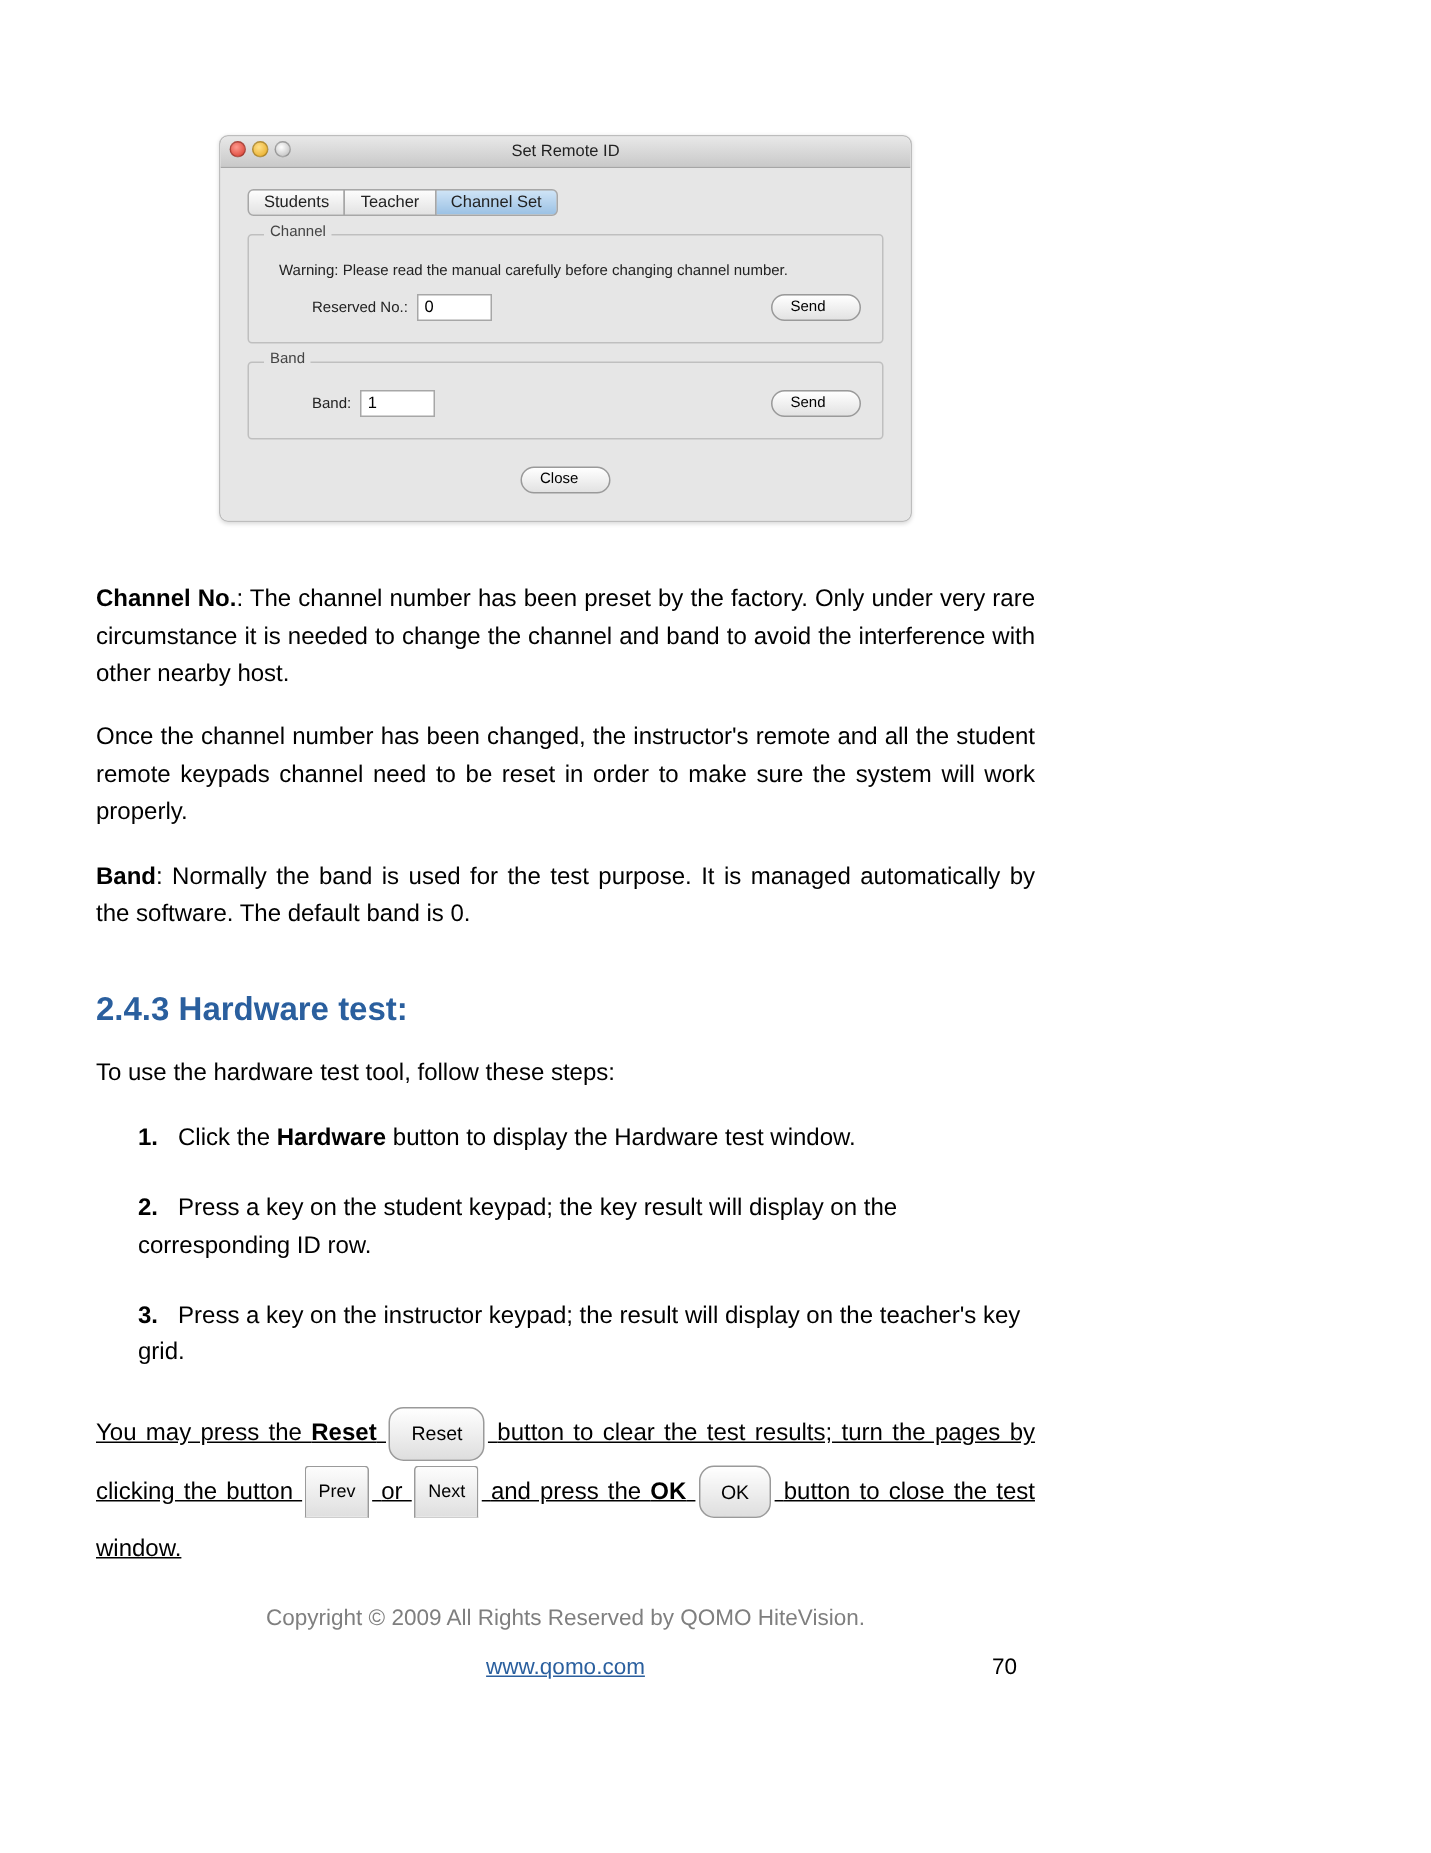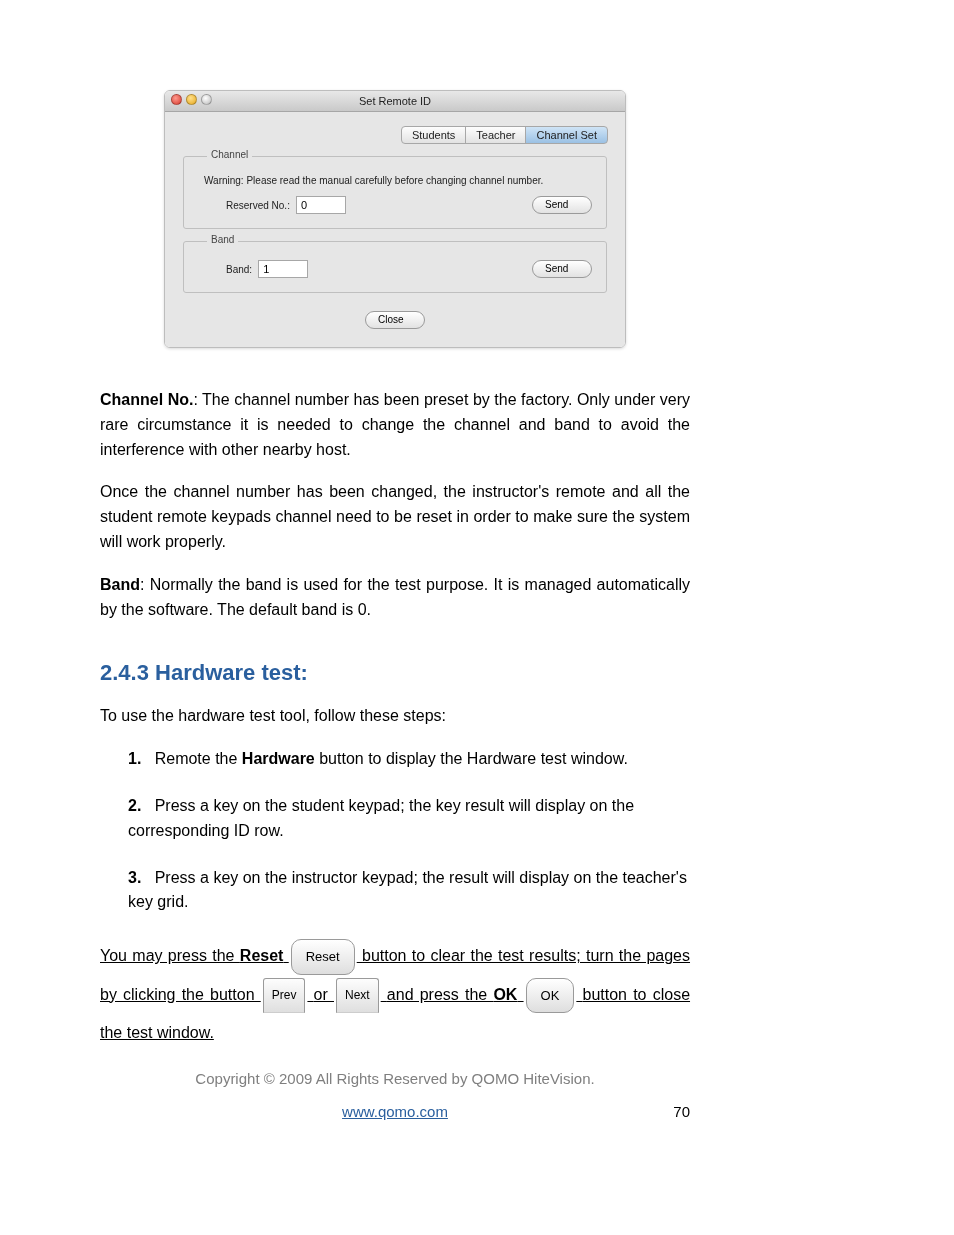--- a/index.html
+++ b/index.html
@@ -3,21 +3,21 @@
 <meta charset="utf-8">
 <style>
   body {
     margin: 0;
     background: #fff;
     font-family: Arial, Helvetica, sans-serif;
     color: #000;
     width: 954px;
   }
   .page {
-    padding: 90px 100px 40px 100px;
+    padding: 90px 100px 40px 64px;
     box-sizing: border-box;
     width: 790px;
   }
   
   .mac-window {
     width: 460px;
     margin: 0 auto 40px auto;
     border: 1px solid #bdbdbd;
     border-radius: 6px;
     overflow: hidden;
@@ -33,35 +33,35 @@
     position: relative;
     text-align: center;
     line-height: 20px;
   }
   .tb-dots { position: absolute; left: 6px; top: 3px; display: flex; gap: 4px; }
   .tb-dot { width: 11px; height: 11px; border-radius: 50%; border: 1px solid rgba(0,0,0,.25); box-sizing: border-box; }
   .tb-red { background: radial-gradient(circle at 40% 35%, #ff9a8f, #d73a2d); }
   .tb-yellow { background: radial-gradient(circle at 40% 35%, #ffe08a, #e6a81f); }
   .tb-gray { background: radial-gradient(circle at 40% 35%, #fff, #b8b8b8); }
   .win-body { background: #e6e6e6; padding: 14px 18px 18px 18px; }
-  .tabs { text-align: right; }
+  .tabs { text-align: left; }
   .tab {
     display: inline-block; padding: 2px 10px; font-size: 11px;
     background: linear-gradient(#fdfdfd, #e2e2e2);
     border: 1px solid #a7a7a7; margin-right: -1px;
   }
   .tab.first { border-radius: 4px 0 0 4px; }
   .tab.last  { border-radius: 0 4px 4px 0; }
   .tab.active { background: linear-gradient(#cfe4f6, #9bc1e4); }
   fieldset {
     border: 1px solid #bfbfbf; border-radius: 3px;
     margin: 12px 0 0 0; padding: 18px 14px 14px 14px;
     background: #e6e6e6; position: relative;
   }
-  fieldset > .legend { position: absolute; top: -8px; left: 23px; background: #e6e6e6; padding: 0 4px; font-size: 10px; color: #444; }
+  fieldset > .legend { position: absolute; top: -8px; left: 10px; background: #e6e6e6; padding: 0 4px; font-size: 10px; color: #444; }
   .warn { font-size: 10px; margin: 0 0 10px 6px; }
   .row { display: flex; align-items: center; gap: 6px; margin-left: 28px; }
   .row label { font-size: 10px; }
   .mac-input {
     width: 50px; height: 18px; border: 1px solid #a7a7a7; background: #fff;
     font-size: 11px; padding: 0 4px; box-sizing: border-box;
   }
   .spacer { flex: 1; }
   .mac-btn {
     min-width: 60px; height: 18px; line-height: 16px; font-size: 10px;
@@ -89,21 +89,21 @@
     border: 1px solid #9a9a9a; border-radius: 3px 3px 0 0;
     border-bottom-color: #cdcdcd;
     background: linear-gradient(#fdfdfd, #dfdfdf);
     font-size: 12px; padding: 2px 8px; margin: 0 2px;
   }
   .last-para { line-height: 2.4; text-decoration: underline; }
 
   .copyright { text-align: center; color: #7f7f7f; font-size: 15px; }
   .footer-row { display: flex; justify-content: center; align-items: baseline; font-size: 15px; margin-top: 16px; position: relative; }
   .footer-row a { color: #2a5f9e; text-decoration: underline; }
-  .pageno { position: absolute; right: 0; color: #000; }
+  .pageno { position: absolute; right: 12px; color: #000; }
 </style>
 </head>
 <body>
 
 <div class="page">
 
   <div class="mac-window">
     <div class="titlebar">
       <div class="tb-dots">
         <div class="tb-dot tb-red"></div>
@@ -154,21 +154,21 @@
     <b>Band</b><span>: Normally the band is used for the test purpose. It is managed automatically by the software. The default band is 0.</span>
   </p>
 
   <h2>2.4.3  Hardware test:</h2>
 
 
   <p>To use the hardware test tool, follow these steps:</p>
 
   <ol style="list-style:none; padding-left:28px;">
     <li>
-      <b class="li-marker">1.&nbsp;&nbsp;&nbsp;</b><span>Remote the </span><b>Hardware</b><span> button to display the Hardware test window.</span>
+      <b class="li-marker">1.&nbsp;&nbsp;&nbsp;</b><span>Click the </span><b>Hardware</b><span> button to display the Hardware test window.</span>
     </li>
     <li>
       <b class="li-marker">2.&nbsp;&nbsp;&nbsp;</b><span>Press a key on the student keypad; the key result will display on the corresponding ID row.</span>
     </li>
     <li>
       <b class="li-marker">3.&nbsp;&nbsp;&nbsp;</b><span>Press a key on the instructor keypad; the result will display on the teacher's key grid.</span>
     </li>
   </ol>
 
   <p class="last-para">

